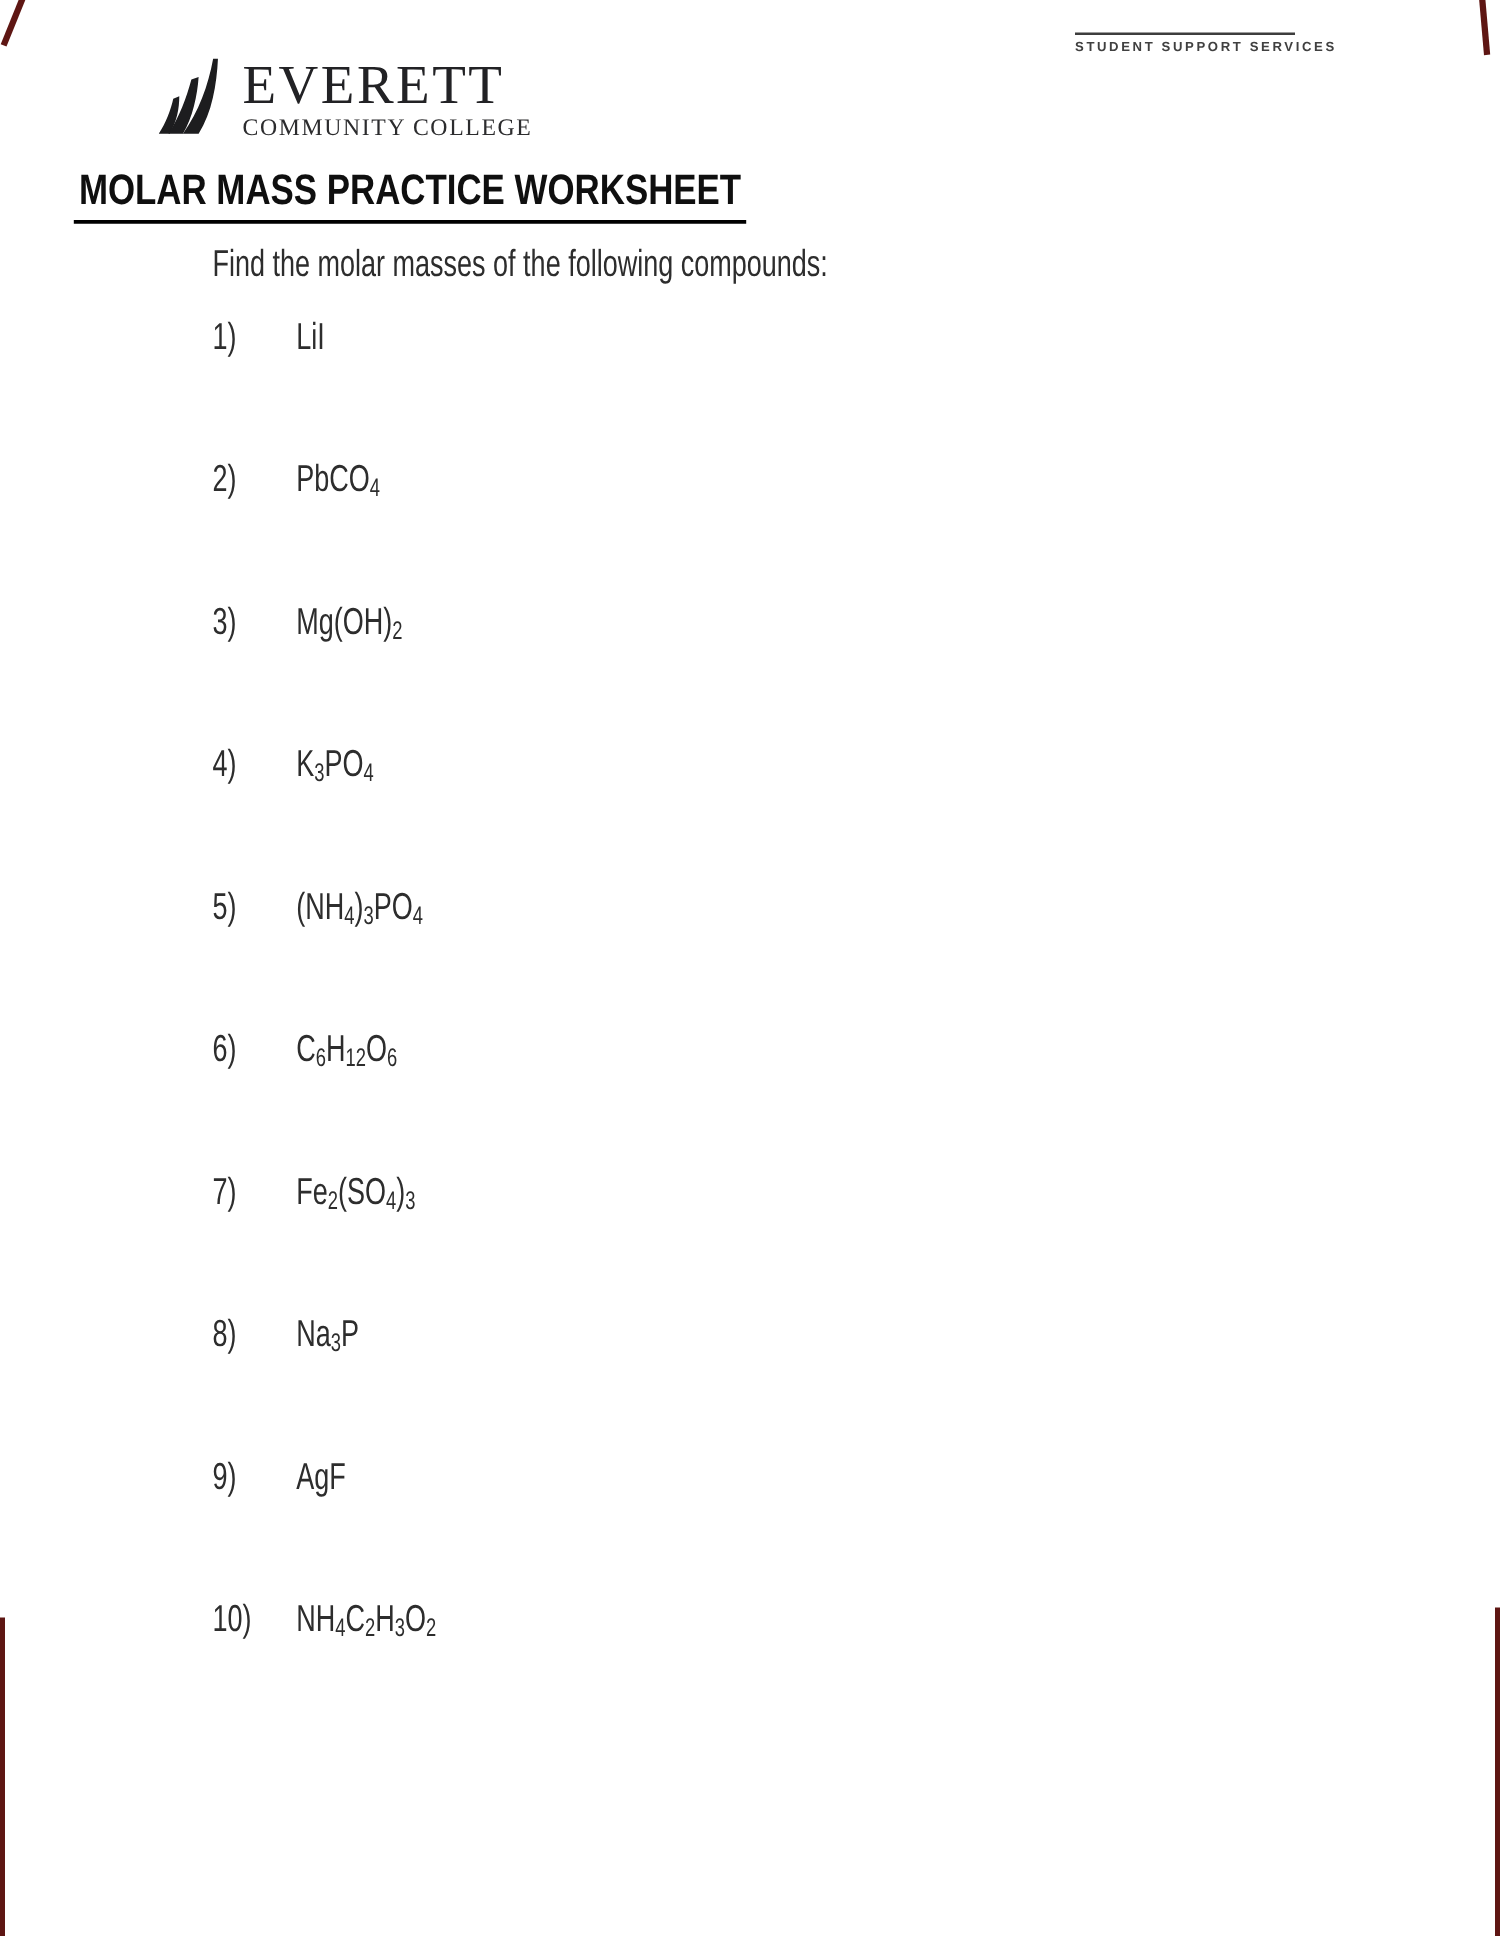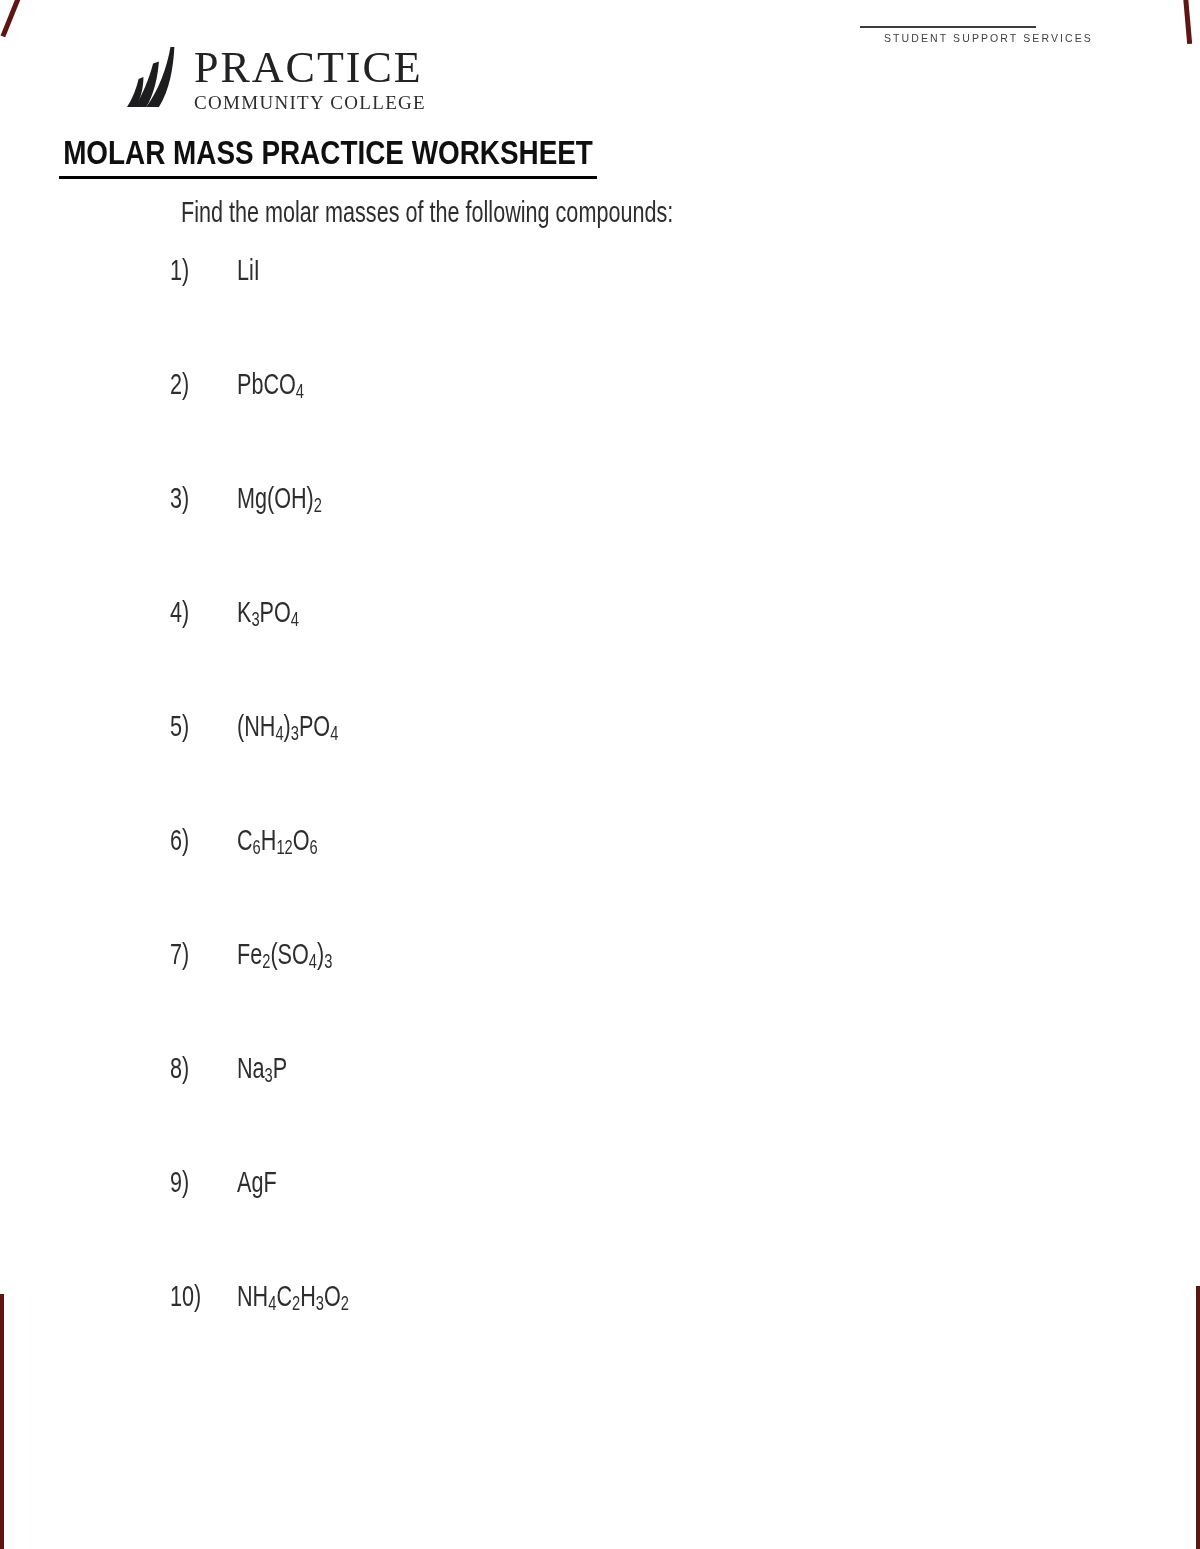--- a/index.html
+++ b/index.html
@@ -15,35 +15,35 @@
   .evcc-logo{position:absolute;left:127px;top:46px;display:flex;align-items:flex-start;}
   .evcc-icon{width:58px;height:64px;margin-right:9px;}
   .evcc-icon path{fill:#1d1d1f;}
   .evcc-text{font-family:"Liberation Serif", serif;color:#222225;}
   .evcc-name{font-size:44px;line-height:44px;letter-spacing:2px;font-weight:400;}
   .evcc-sub{font-size:19px;line-height:19px;letter-spacing:1.3px;margin-top:3px;color:#2c2c2e;}
   .trio-logo{position:absolute;left:860px;top:22px;width:176px;}
   .trio-word{font-size:76px;line-height:72px;font-weight:700;letter-spacing:-3px;color:#111;white-space:nowrap;}
   .trio-word .trio-i{color:#a6a6a6;}
   .trio-rule{height:2px;background:#3d3d3d;margin-top:4px;width:176px;}
-  .trio-sub{margin-top:4px;font-size:10.5px;font-weight:400;letter-spacing:2.1px;color:#404040;white-space:nowrap;margin-left:24px;}
+  .trio-sub{margin-top:4px;font-size:10.5px;font-weight:700;letter-spacing:2.1px;color:#404040;white-space:nowrap;}
   
   .cond{display:inline-block;transform:scaleX(0.72);transform-origin:0 50%;white-space:nowrap;}
   
   .title-row{position:absolute;top:132px;left:0;width:1155px;text-align:left;}
   .title-text{
     display:inline-block;
     font-size:34px;line-height:40px;font-weight:700;color:#0f0f0f;
     transform:scaleX(0.82);transform-origin:50% 50%;
     border-bottom:3.5px solid #000;
     padding:0 5px 4px 5px;
     white-space:nowrap;
   }
   
-  .intro{position:absolute;left:170px;top:194px;font-size:30px;line-height:36px;color:#2d2d2d;margin-left:11px;}
+  .intro{position:absolute;left:170px;top:194px;font-size:30px;line-height:36px;color:#2d2d2d;}
   
   .compound-list{position:absolute;left:170px;top:252px;width:900px;}
   .item{position:relative;height:114px;font-size:30px;line-height:36px;color:#2d2d2d;}
   .item .formula{position:absolute;left:67px;top:0;}
   .item sub{font-size:68%;line-height:0;position:relative;top:0.18em;vertical-align:baseline;}
   
   .edge-mark{position:absolute;background:#5e1613;}
   .mark-tl{left:9px;top:-8px;width:5px;height:46px;transform:rotate(22deg);}
   .mark-tr{left:1185px;top:-6px;width:5px;height:50px;transform:rotate(-5deg);}
   .mark-bl{left:0;top:1294px;width:4px;height:255px;}
@@ -59,21 +59,21 @@
   <div class="edge-mark mark-bl" style="background: rgb(94, 22, 19);"></div>
   <div class="edge-mark mark-br" style="background: rgb(94, 22, 19);"></div>
 
   <div class="evcc-logo">
     <svg class="evcc-icon" viewBox="0 0 60 64" xmlns="http://www.w3.org/2000/svg">
       <path d="M12 33 C10 42 6 53 0 62 L9 62 C15 52 17 41 17 31 Z"></path>
       <path d="M27 17 C23 32 17 48 8 62 L20 62 C28 49 32 30 33 15 Z"></path>
       <path d="M45 0 C41 22 33 44 20 62 L33 62 C44 45 48 21 49 0 Z"></path>
     </svg>
     <div class="evcc-text">
-      <div class="evcc-name">PRACTICE</div>
+      <div class="evcc-name">EVERETT</div>
       <div class="evcc-sub">COMMUNITY COLLEGE</div>
     </div>
   </div>
 
   <div class="trio-logo">
     <div class="trio-rule"></div>
     <div class="trio-sub">STUDENT SUPPORT SERVICES</div>
   </div>
 
   <div class="title-row">

